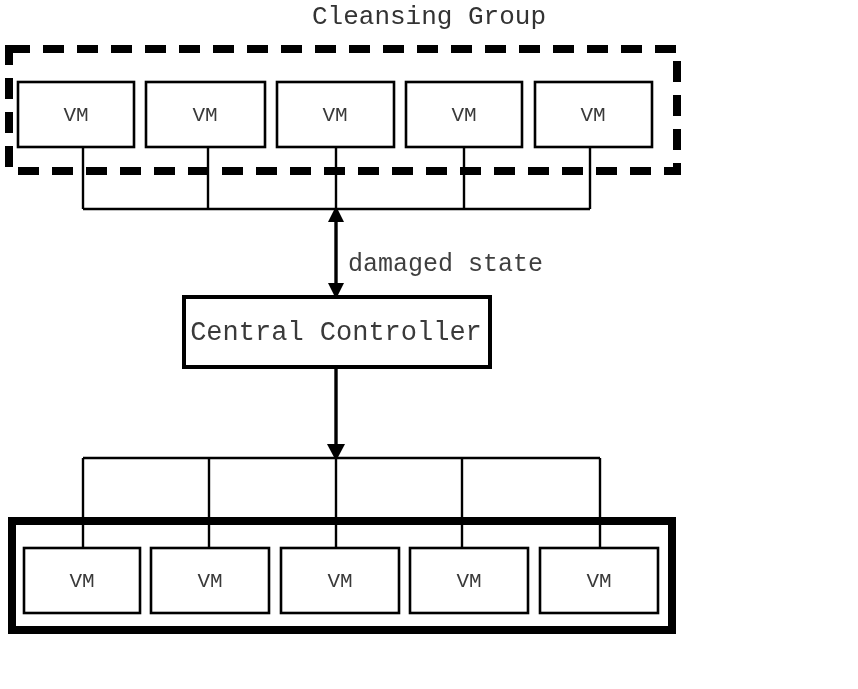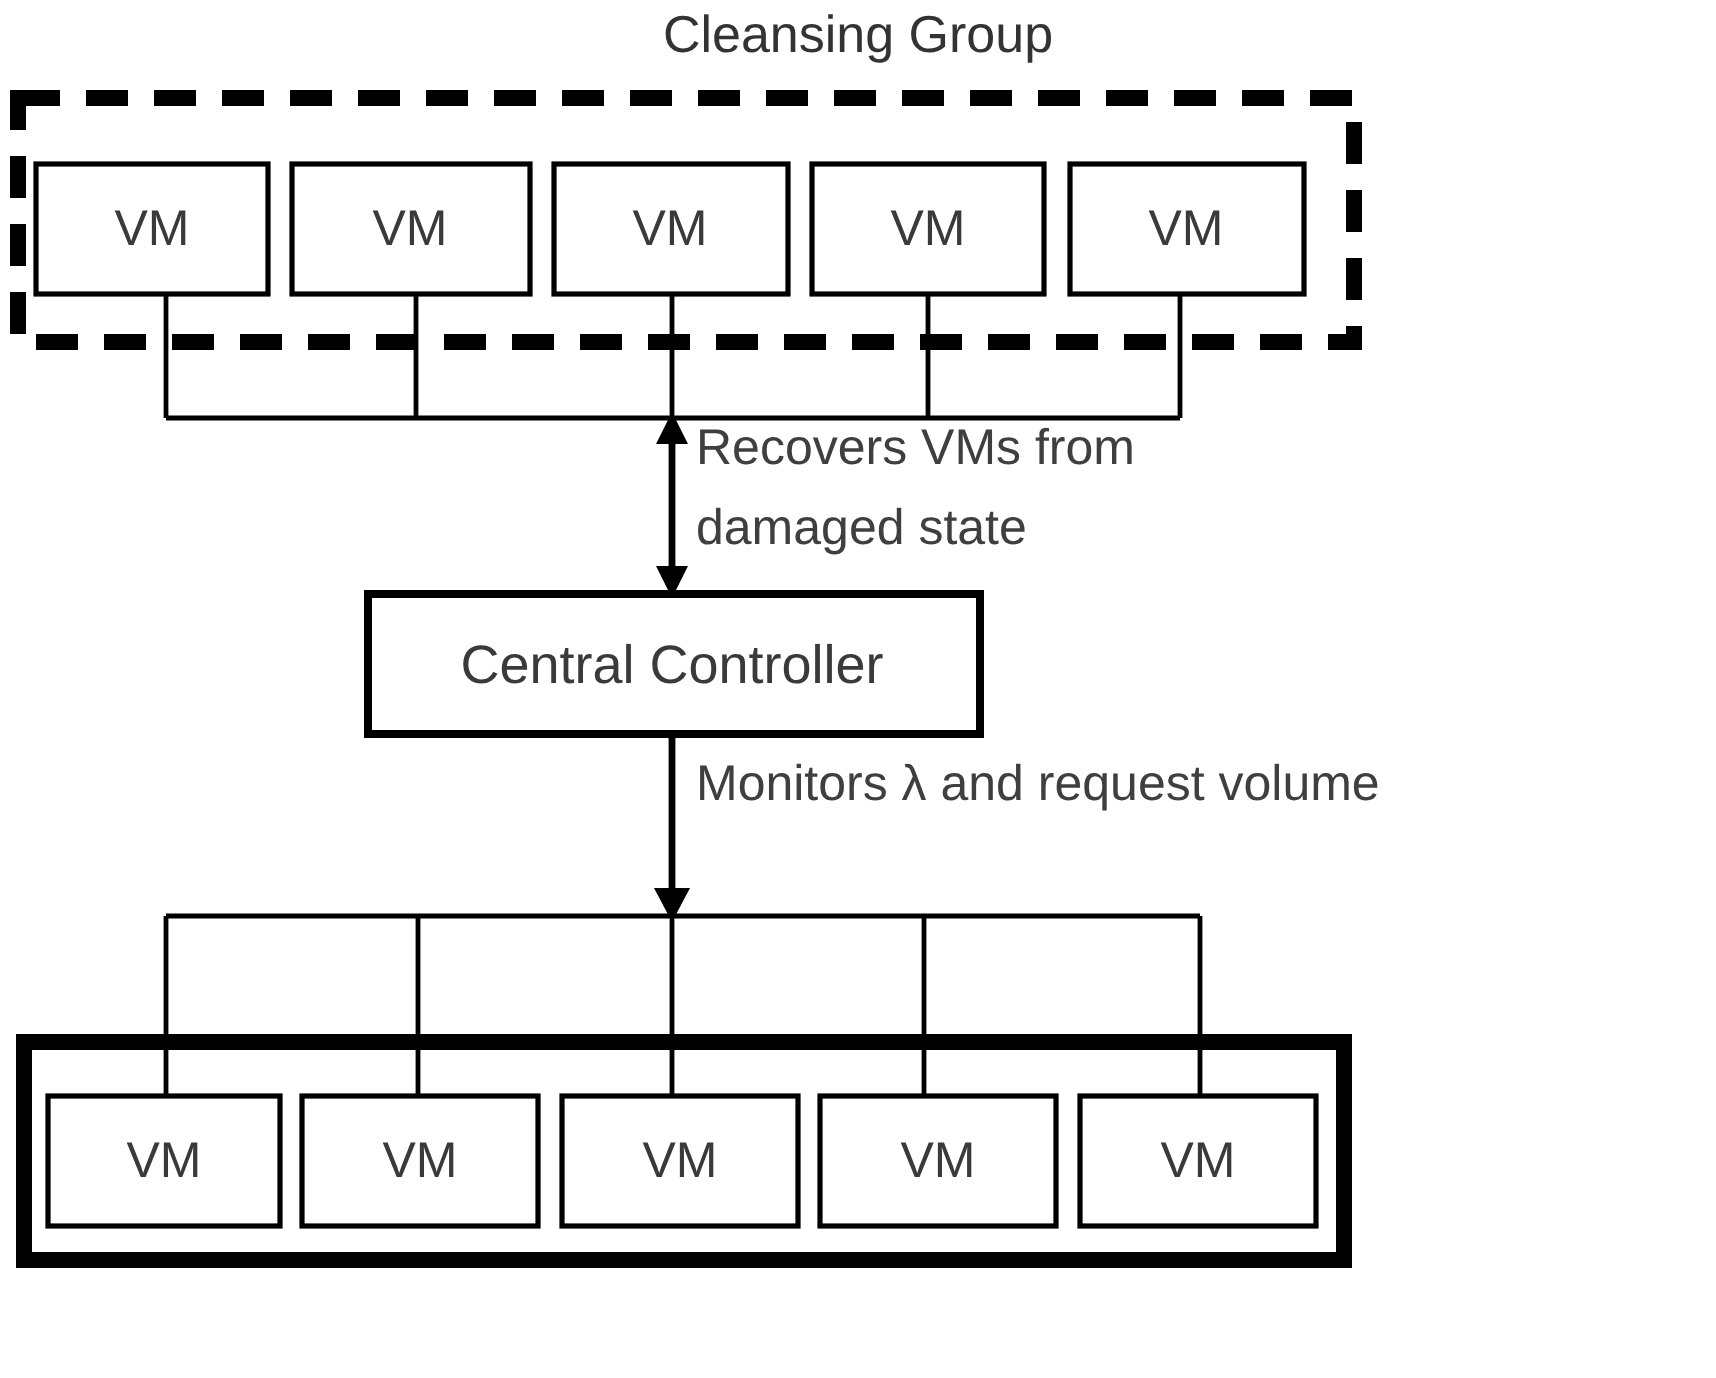--- a/index.html
+++ b/index.html
@@ -5,21 +5,21 @@
   html, body {
     margin: 0;
     padding: 0;
     background: #ffffff;
   }
   #canvas {
     position: relative;
     width: 858px;
     height: 689px;
     background: #ffffff;
-    font-family: Liberation Sans, sans-serif;
+    font-family: Liberation Mono, monospace;
     overflow: hidden;
   }
   #svg-layer {
     position: absolute;
     left: 0;
     top: 0;
     width: 858px;
     height: 689px;
   }
   .txt {
@@ -29,21 +29,21 @@
     line-height: 1.0;
   }
   .group-title {
     font-size: 26px;
     text-align: center;
     width: 100%;
     left: 0;
     color: #333333;
   }
   .vm-label {
-    font-size: 25px;
+    font-size: 21px;
     color: #3a3a3a;
     text-align: center;
     transform: translate(-50%, -50%);
   }
   .cc-label {
     font-size: 27px;
     color: #3a3a3a;
     text-align: center;
     transform: translate(-50%, -50%);
   }
@@ -106,26 +106,24 @@
   </svg>
 
   <div class="txt group-title" style="top:4px;">Cleansing Group</div>
 
   <div class="txt vm-label" style="left:76px;  top:115px;">VM</div>
   <div class="txt vm-label" style="left:205px; top:115px;">VM</div>
   <div class="txt vm-label" style="left:335px; top:115px;">VM</div>
   <div class="txt vm-label" style="left:464px; top:115px;">VM</div>
   <div class="txt vm-label" style="left:593px; top:115px;">VM</div>
 
-  <div class="txt annot" style="left:348px; top:212px;">Recovers VMs from</div>
   <div class="txt cc-label" style="left:336px; top:333px;">Central Controller</div>
 
   <div class="txt annot" style="left:348px; top:252px;">damaged state</div>
 
-  <div class="txt annot" style="left:348px; top:380px;">Monitors λ and request volume</div>
 
   <div class="txt vm-label" style="left:82px;  top:581px;">VM</div>
   <div class="txt vm-label" style="left:210px; top:581px;">VM</div>
   <div class="txt vm-label" style="left:340px; top:581px;">VM</div>
   <div class="txt vm-label" style="left:469px; top:581px;">VM</div>
   <div class="txt vm-label" style="left:599px; top:581px;">VM</div>
 
 
 </div>
 

